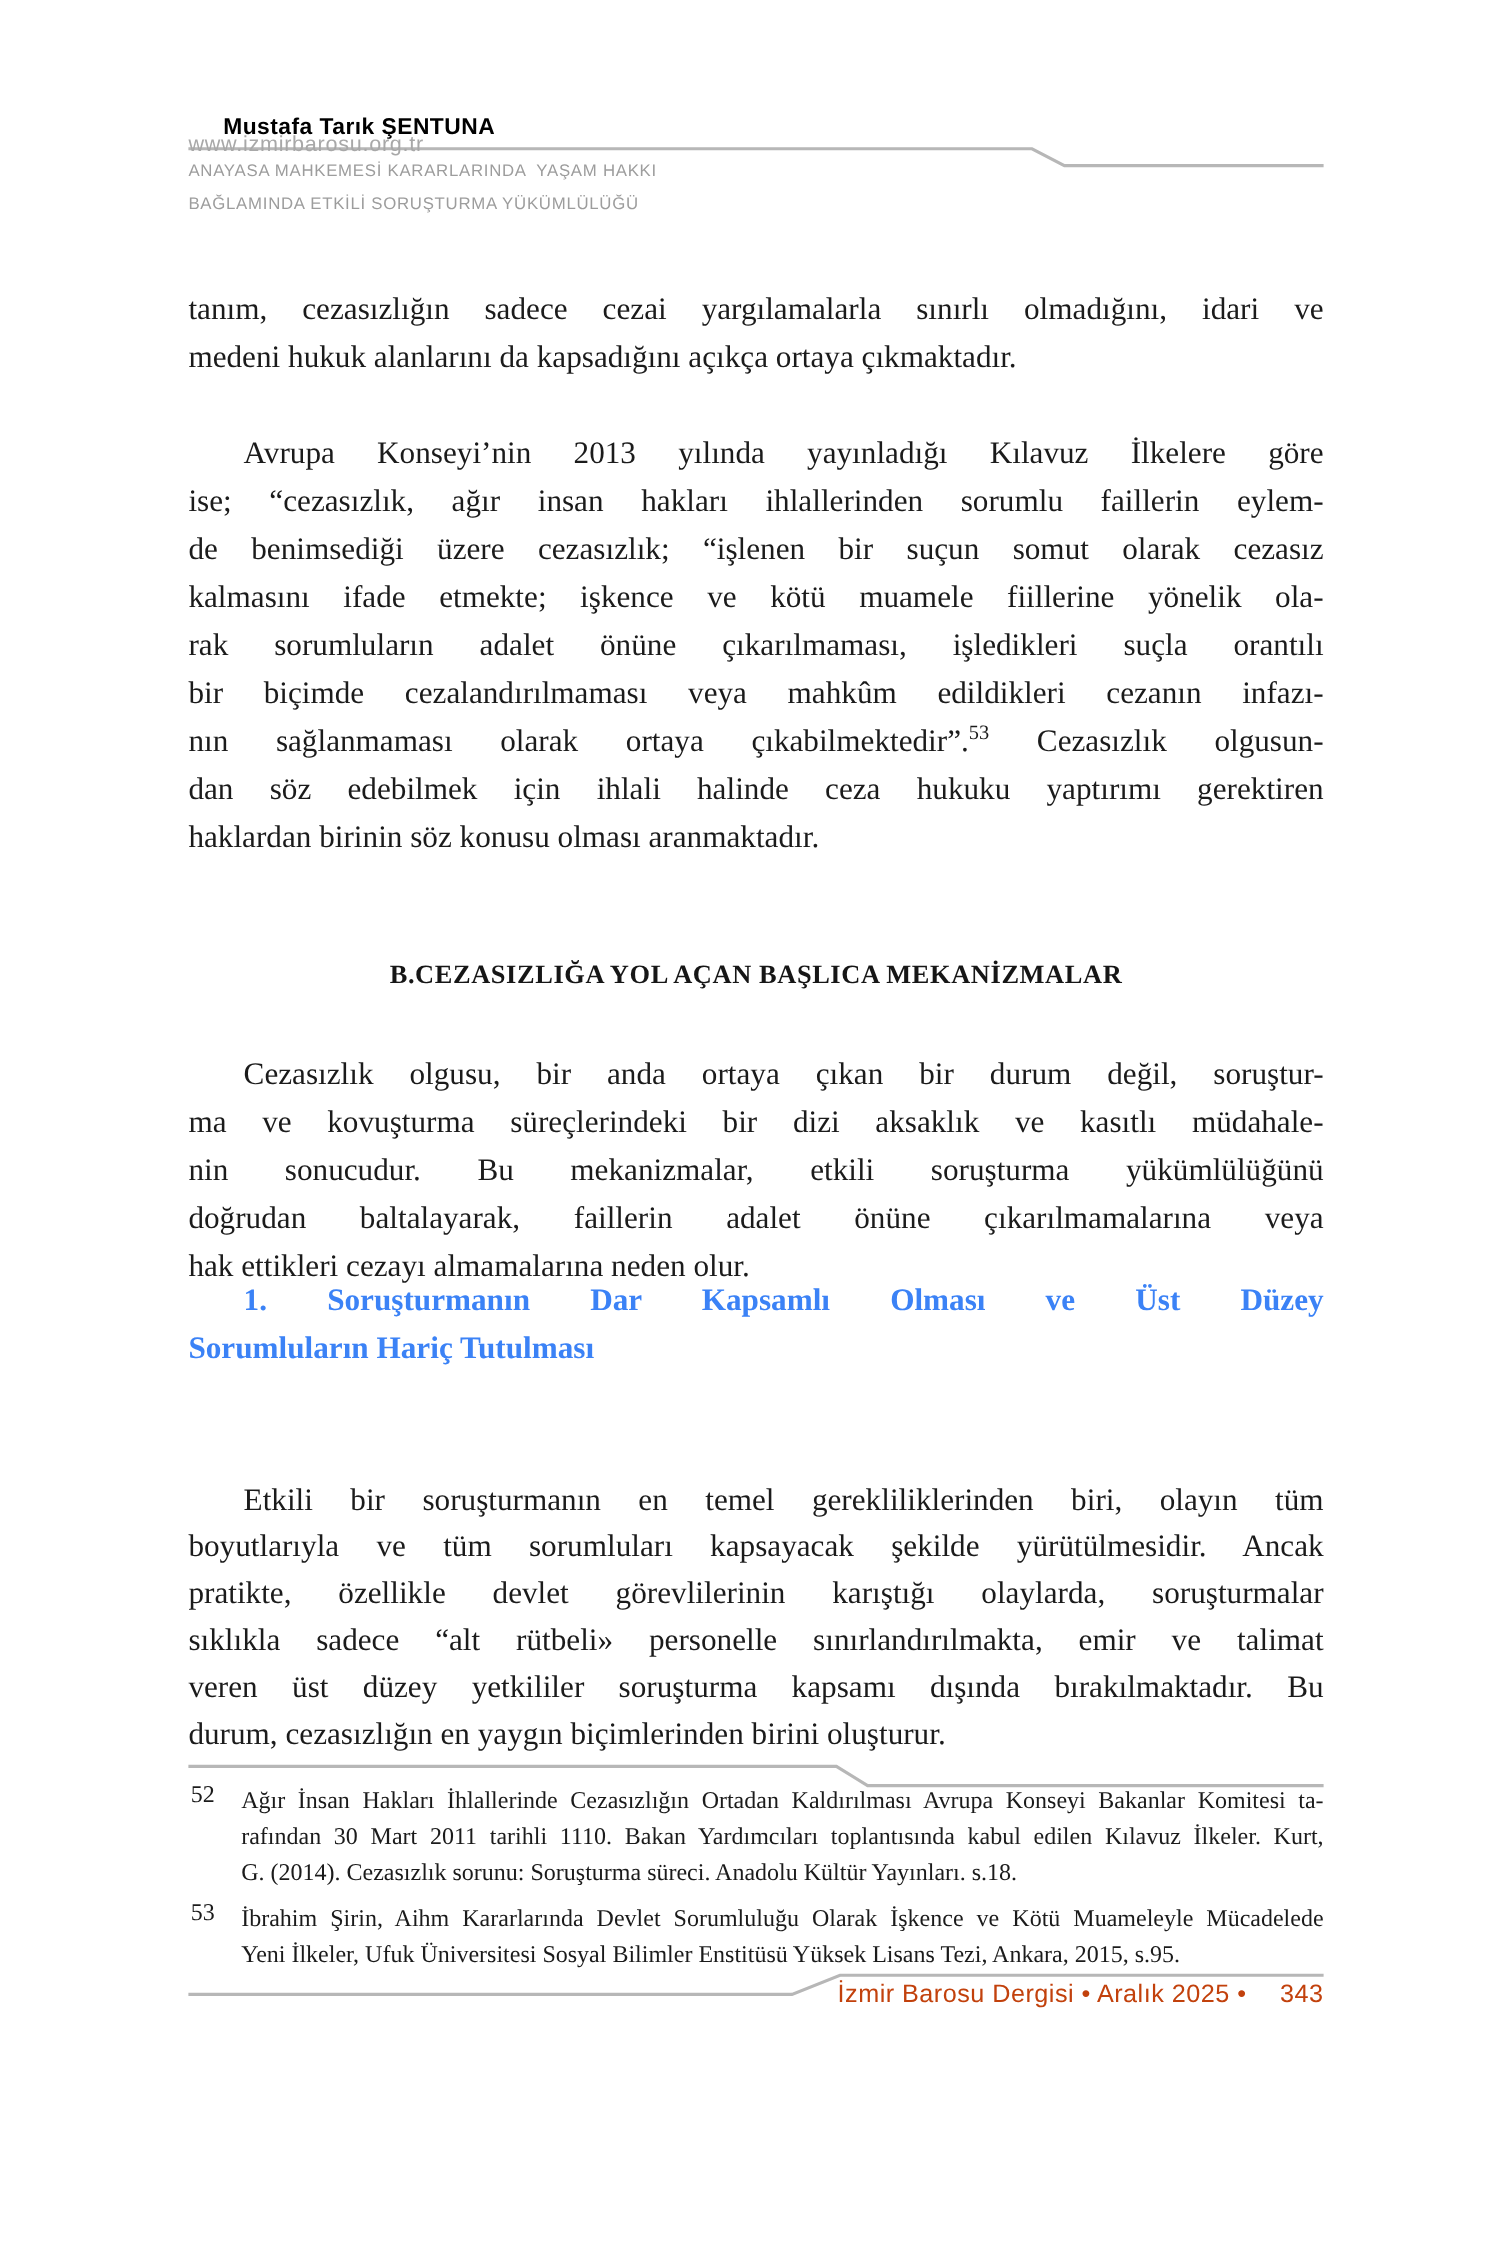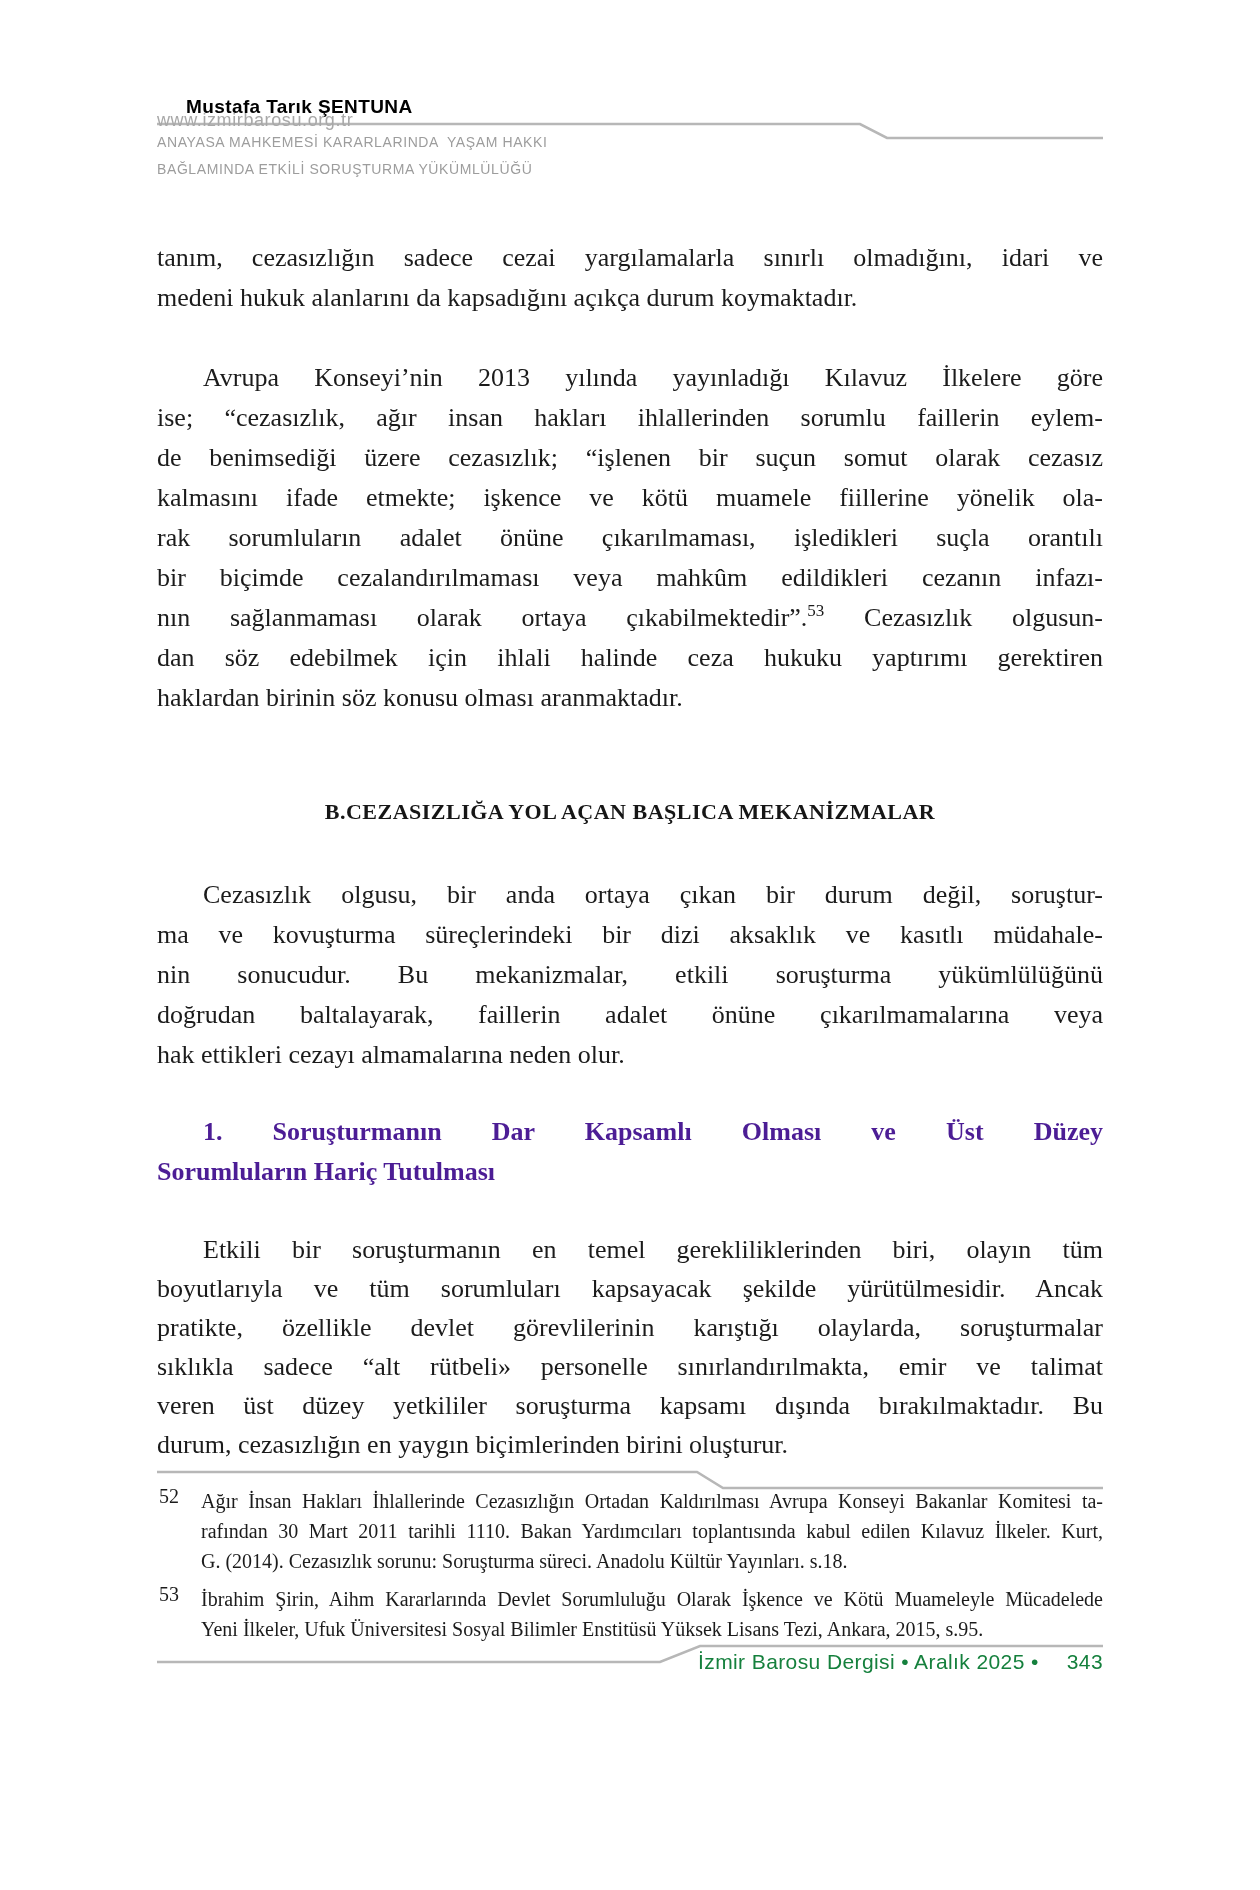--- a/index.html
+++ b/index.html
@@ -44,21 +44,21 @@
   .tline.last{text-align-last:left;}
   .indent .tline.first{padding-left:46px;}
   .p1{top:238px;}
   .p2{top:358px;}
   .headB{
     position:absolute;left:157px;top:792px;width:946px;margin:0;
     font-size:22px;line-height:40px;font-weight:700;
     text-align:center;letter-spacing:.5px;color:#161616;
   }
   .p3{top:875px;}
-  .head1{top:1112px;font-weight:700;color:#4c1d95;margin:0;}
+  .head1{top:1064px;font-weight:700;color:#3b82f6;margin:0;}
   .p4{top:1230px;line-height:39px;}
   .sup{
     position:relative;top:-10px;
     font-size:17px;line-height:0;
   }
   
   .footnote{
     position:absolute;left:157px;width:946px;
     padding-left:44px;box-sizing:border-box;
     font-size:20px;line-height:30px;
@@ -67,21 +67,21 @@
   .fn53{top:1584px;}
   .fn-num{
     position:absolute;left:2px;top:-5px;
     font-size:20px;
   }
   
   .footer{
     position:absolute;left:157px;top:1650px;width:946px;
     text-align:right;
     font-family:"Liberation Sans", sans-serif;
-    font-size:21px;color:#15803d;letter-spacing:.4px;
+    font-size:21px;color:#c2410c;letter-spacing:.4px;
   }
   .pageno{margin-left:28px;}
   svg line, svg polyline{stroke:#b7b7b7;stroke-width:2.6;fill:none;}
 </style>
 </head>
 <body>
 
 <div class="page">
 
   <div class="author">Mustafa Tarık ŞENTUNA</div>
@@ -90,21 +90,21 @@
     <polyline points="0,3 703,3 730,17 946,17"></polyline>
   </svg>
 
   <div class="www">www.izmirbarosu.org.tr</div>
 
   <div class="title t1">ANAYASA MAHKEMESİ KARARLARINDA  YAŞAM HAKKI</div>
   <div class="title t2">BAĞLAMINDA ETKİLİ SORUŞTURMA YÜKÜMLÜLÜĞÜ</div>
 
   <div class="para p1">
       <div class="tline first">tanım, cezasızlığın sadece cezai yargılamalarla sınırlı olmadığını, idari ve</div>
-      <div class="tline last">medeni hukuk alanlarını da kapsadığını açıkça durum koymaktadır.</div>
+      <div class="tline last">medeni hukuk alanlarını da kapsadığını açıkça ortaya çıkmaktadır.</div>
     </div>
 
   <div class="para p2 indent">
       <div class="tline first">Avrupa Konseyi’nin 2013 yılında yayınladığı Kılavuz İlkelere göre</div>
       <div class="tline">ise; “cezasızlık, ağır insan hakları ihlallerinden sorumlu faillerin eylem-</div>
       <div class="tline">de benimsediği üzere cezasızlık; “işlenen bir suçun somut olarak cezasız</div>
       <div class="tline">kalmasını ifade etmekte; işkence ve kötü muamele fiillerine yönelik ola-</div>
       <div class="tline">rak sorumluların adalet önüne çıkarılmaması, işledikleri suçla orantılı</div>
       <div class="tline">bir biçimde cezalandırılmaması veya mahkûm edildikleri cezanın infazı-</div>
       <div class="tline"><span>nın sağlanmaması olarak ortaya çıkabilmektedir”.</span><span class="sup">53</span><span> Cezasızlık olgusun-</span></div>

